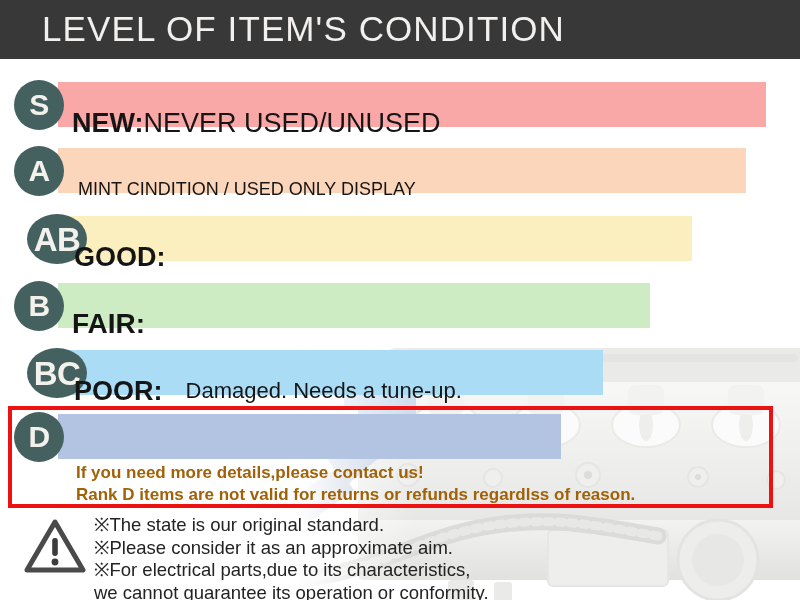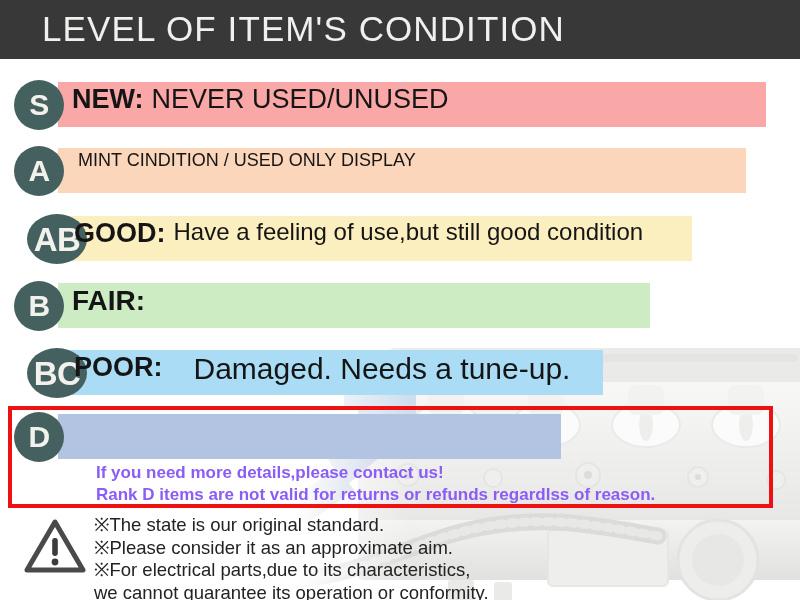--- a/index.html
+++ b/index.html
@@ -81,39 +81,39 @@
   }
   .badge.wide {
     left: 27px;
     width: 60px;
     border-radius: 50% / 50%;
     font-size: 33px;
   }
   .row-text {
     position: absolute;
     left: 72px;
-    top: 2px;
+    top: 20px;
     height: 42px;
     display: flex;
-    align-items: flex-start;
+    align-items: center;
     white-space: nowrap;
     color: #151515;
   }
   .row-text .strong {
     font-weight: bold;
   }
   .row-text .rest {
     font-weight: 400;
   }
 
   
   #row-s     { top: 82px; }
   #row-s .bar    { width: 708px; background: #f9a7a7; }
   #row-s .row-text .strong { font-size: 27px; }
-  #row-s .row-text .rest   { font-size: 27px; margin-left: 8px; }
+  #row-s .row-text .rest   { font-size: 27px; margin-left: 0; }
 
   #row-a     { top: 148px; }
   #row-a .bar    { width: 688px; background: #fbd6bb; }
   #row-a .row-text .strong { font-size: 27px; }
   #row-a .row-text .rest   { font-size: 18px; margin-left: 6px; }
 
   #row-ab    { top: 216px; }
   #row-ab .bar   { width: 634px; background: #fbefbf; }
   #row-ab .row-text { left: 74px; }
   #row-ab .row-text .strong { font-size: 27px; }
@@ -121,47 +121,46 @@
 
   #row-b     { top: 283px; }
   #row-b .bar    { width: 592px; background: #cdecc3; }
   #row-b .row-text .strong { font-size: 28px; }
   #row-b .row-text .rest   { font-size: 24px; margin-left: 8px; }
 
   #row-bc    { top: 350px; }
   #row-bc .bar   { width: 545px; background: #aadcf5; }
   #row-bc .row-text { left: 74px; gap: 20px; }
   #row-bc .row-text .strong { font-size: 27px; }
-  #row-bc .row-text .rest   { font-size: 30px; margin-left: 11px; }
+  #row-bc .row-text .rest   { font-size: 22px; margin-left: 3px; }
 
   #row-d     { top: 414px; }
   #row-d .bar    { width: 503px; background: #b3c3e2; }
   #row-d .row-text .strong { font-size: 27px; }
   #row-d .row-text .rest   { font-size: 24px; margin-left: 8px; }
 
   
   .red-box {
     position: absolute;
     left: 8px;
     top: 406px;
     width: 765px;
     height: 102px;
     border: 4px solid #ee1111;
     box-sizing: border-box;
   }
   .red-lines {
     position: absolute;
     left: 76px;
     top: 462px;
-    color: #8b5cf6;
+    color: #a16207;
     font-size: 17px;
     font-weight: bold;
     line-height: 22px;
     white-space: nowrap;
-    margin-left: 20px;
   }
 
   
   .warn-icon {
     position: absolute;
     left: 24px;
     top: 518px;
     width: 62px;
     height: 56px;
   }
@@ -277,21 +276,20 @@
     <div class="row-text">
       <span class="rest">MINT CINDITION / USED ONLY DISPLAY</span>
     </div>
   </div>
 
   <div class="row" id="row-ab">
     <div class="bar"></div>
     <div class="badge wide">AB</div>
     <div class="row-text">
       <span class="strong">GOOD:</span>
-      <span class="rest">Have a feeling of use,but still good condition</span>
     </div>
   </div>
 
   <div class="row" id="row-b">
     <div class="bar"></div>
     <div class="badge">B</div>
     <div class="row-text">
       <span class="strong">FAIR:</span>
     </div>
   </div>

